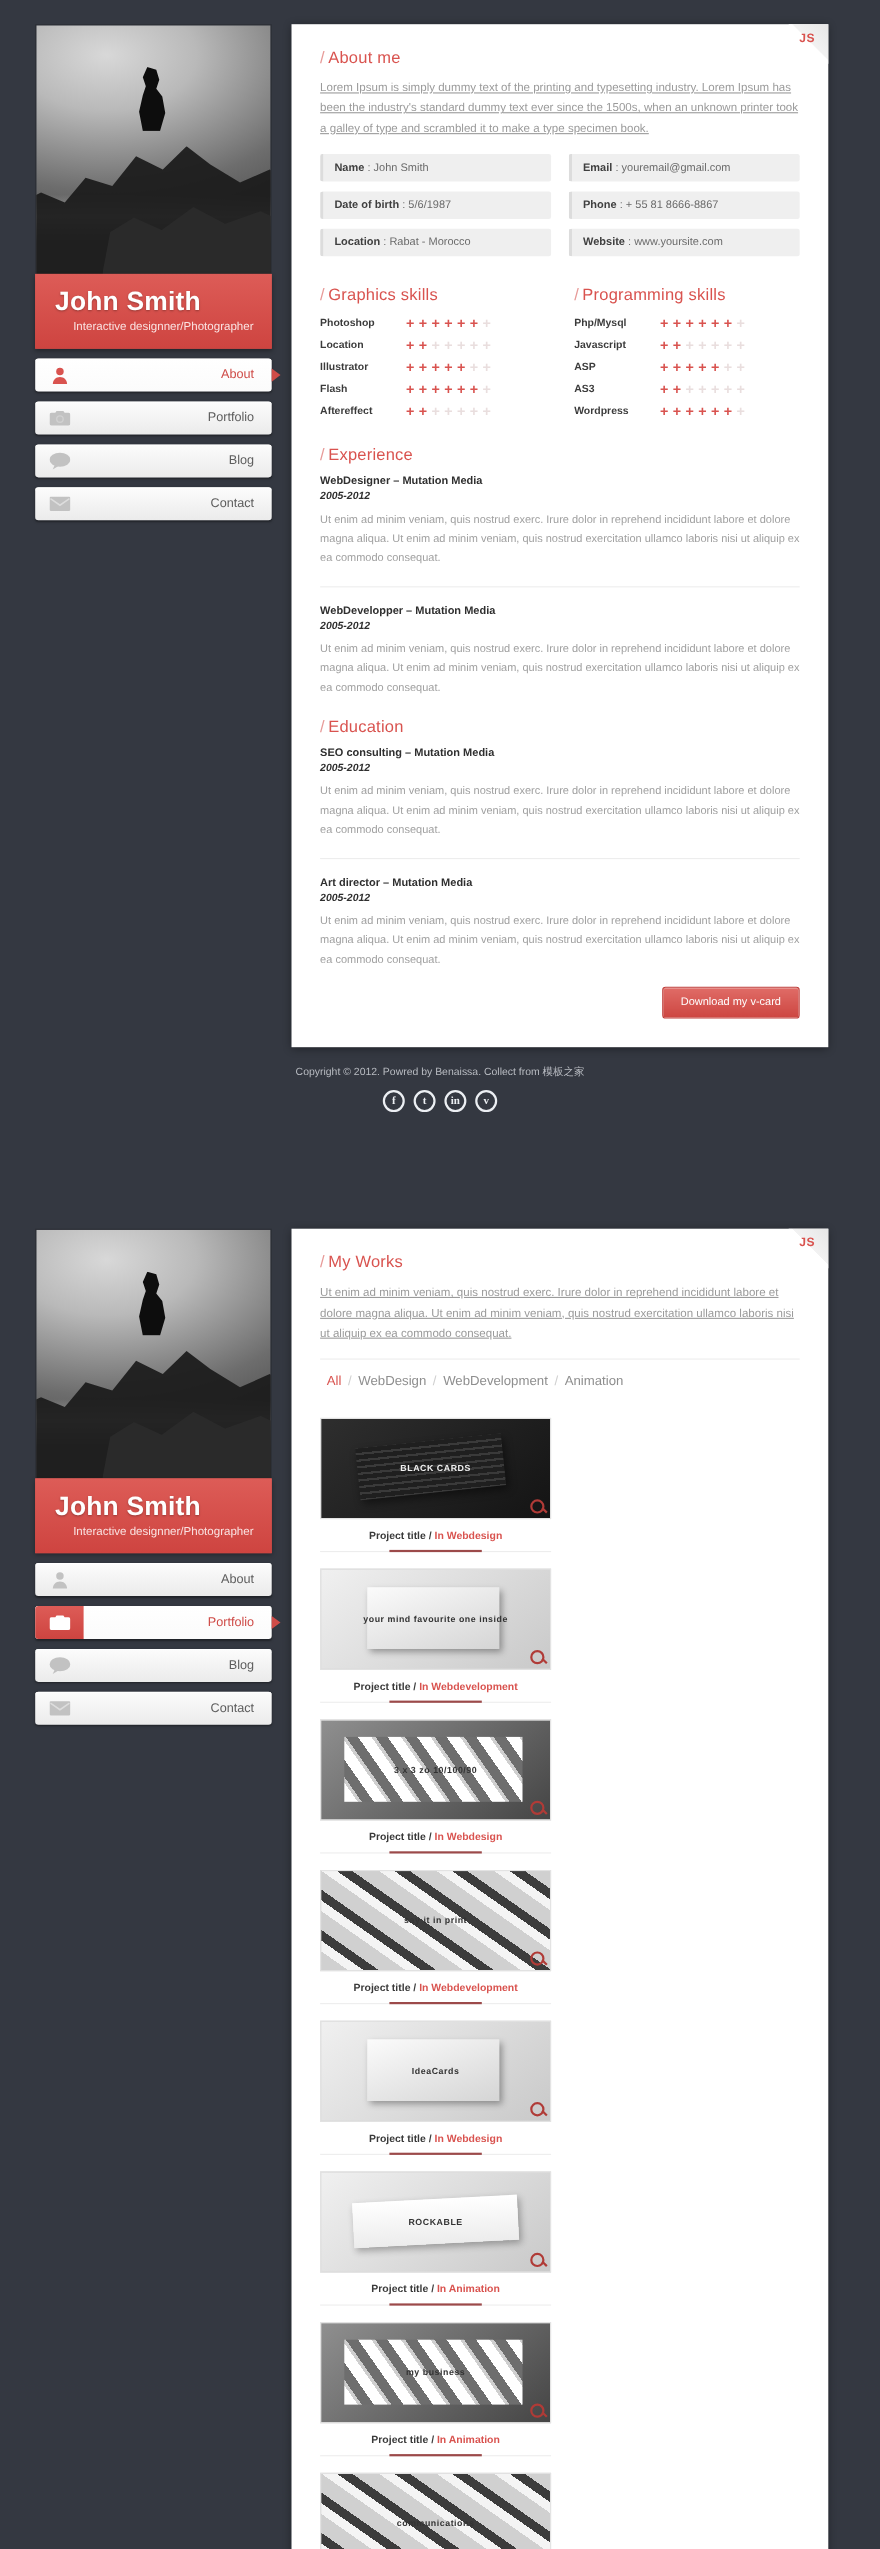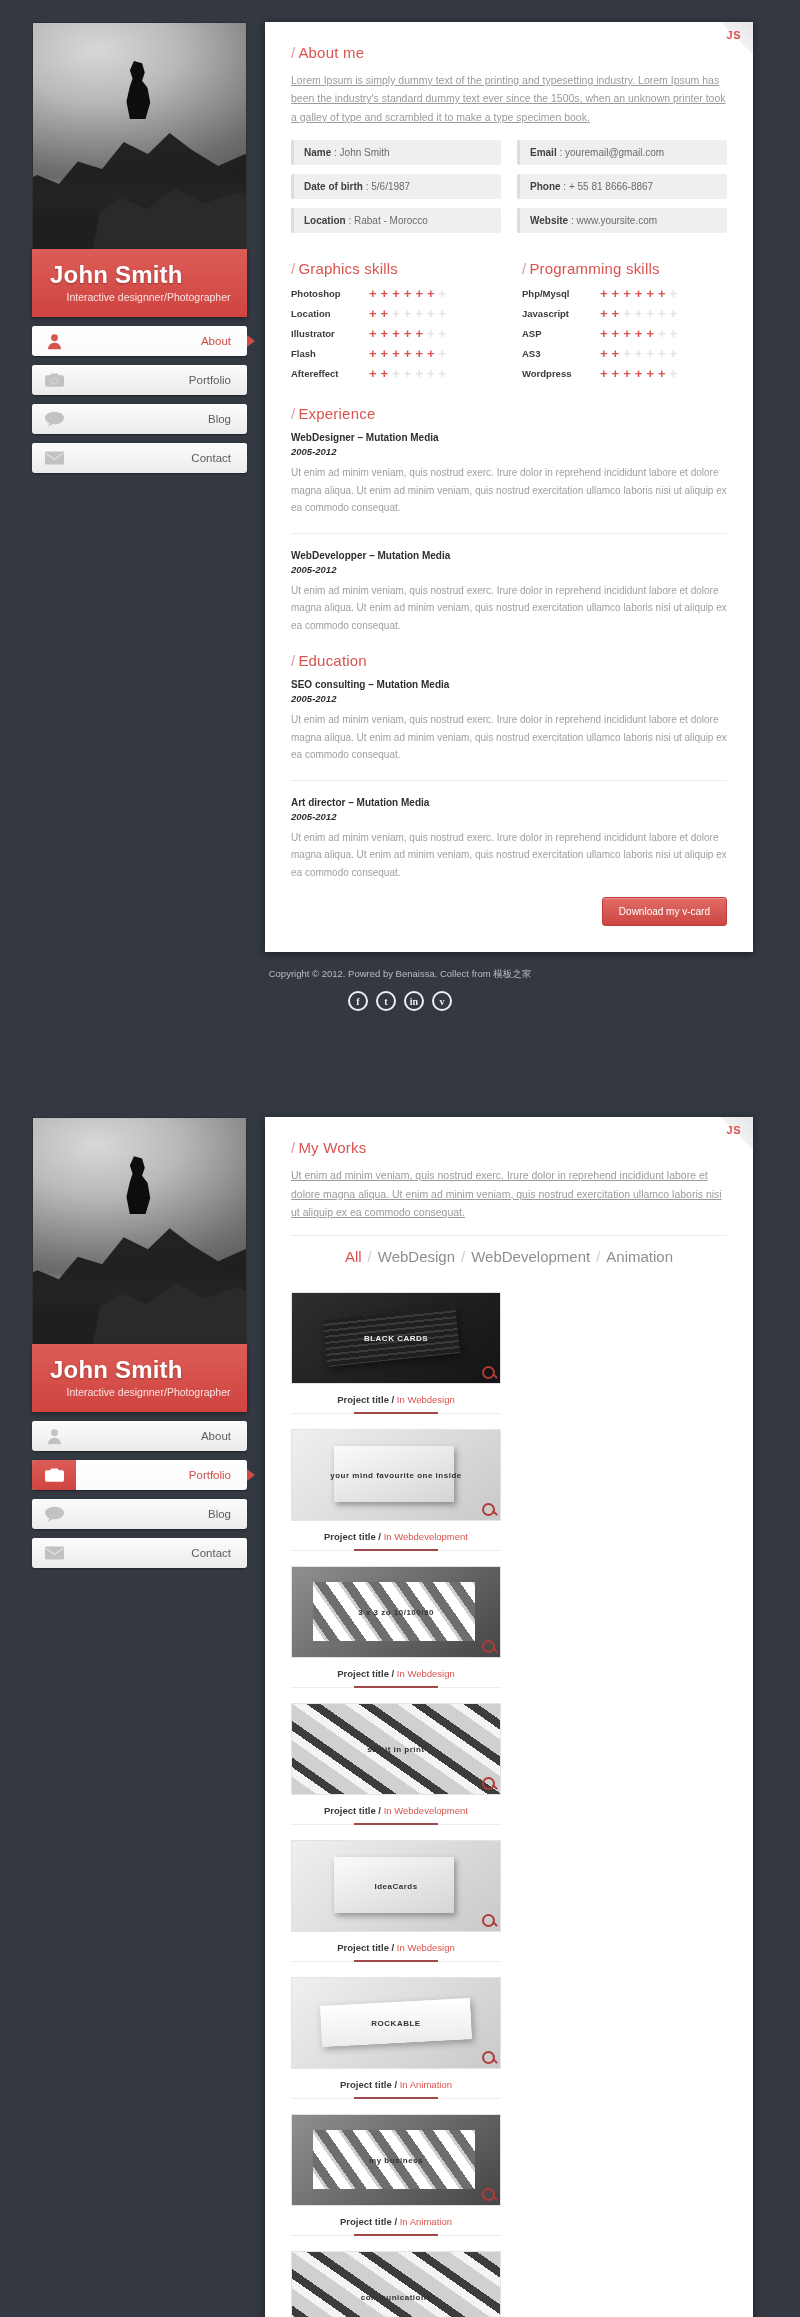--- a/index.html
+++ b/index.html
@@ -144,42 +144,42 @@
   .copy { color: #b9bcc2; font-size: 9.5px; }
   .socials { margin-top: 10px; display: flex; justify-content: center; gap: 8px; }
   .soc {
     width: 20px; height: 20px; border-radius: 50%; border: 2px solid #eceff3;
     display: flex; align-items: center; justify-content: center;
     color: #eceff3; font-size: 10px; font-weight: bold; cursor: pointer;
     font-family: "Liberation Serif", serif;
   }
 
   
-  .filters { text-align: center; border-top: 1px solid #ededed; padding-top: 12px; margin-top: 14px; font-size: 15px; color: #8e8e8e; }
+  .filters { text-align: left; border-top: 1px solid #ededed; padding-top: 12px; margin-top: 14px; font-size: 12px; color: #8e8e8e; }
   .filters .f { padding: 0 6px; cursor: pointer; }
   .filters .f.on { color: #d9534f; }
   .filters .sep { color: #cfcfcf; }
 
   .grid { display: flex; flex-wrap: wrap; gap: 15px; margin-top: 27px; flex-direction: column; }
   .card { width: calc(50% - 8px); }
   .thumb {
     height: 92px; position: relative; overflow: hidden;
     border: 1px solid #e3e3e3; background: #d7d7d7;
   }
   .thumb .mag {
     position: absolute; right: 5px; bottom: 4px; width: 13px; height: 13px;
     border-radius: 50%; border: 2px solid #b03b37; color: #b03b37;
     display: block;
   }
   .thumb .mag::after {
     content:""; position: absolute; width: 6px; height: 2px; background: #b03b37;
     transform: rotate(45deg); right: -5px; bottom: 0px;
   }
   .cap { text-align: center; font-size: 9.5px; color: #3a3a3a; font-weight: bold; padding: 10px 0 8px 0; }
-  .cap span { color: #d9534f; font-weight: normal; }
+  .cap span { color: #d9534f; font-weight: bold; }
   .capline { height: 1px; background: #ededed; position: relative; }
   .capline::after { content: ""; position: absolute; left: 30%; width: 40%; height: 2px; top: -1px; background: #9c4a4a; }
 
   
   .t-dark { background: linear-gradient(140deg,#2e2e2e 0%, #141414 100%); }
   .t-lite { background: linear-gradient(140deg,#f0f0f0 0%, #c9c9c9 100%); }
   .t-mid  { background: linear-gradient(140deg,#8f8f8f 0%, #454545 100%); }
   .t-box {
     position: absolute; left: 20%; top: 18%; width: 58%; height: 62%;
     background: linear-gradient(160deg,#fbfbfb 0%, #d5d5d5 100%);

